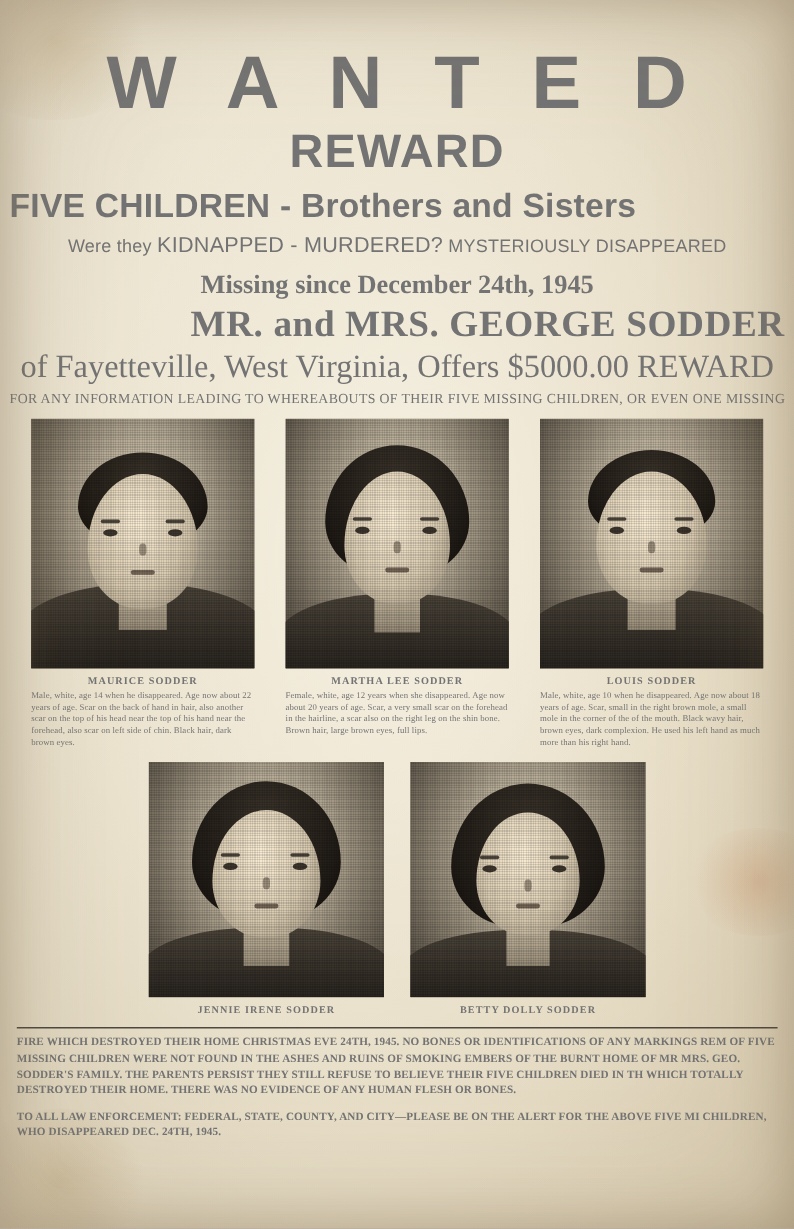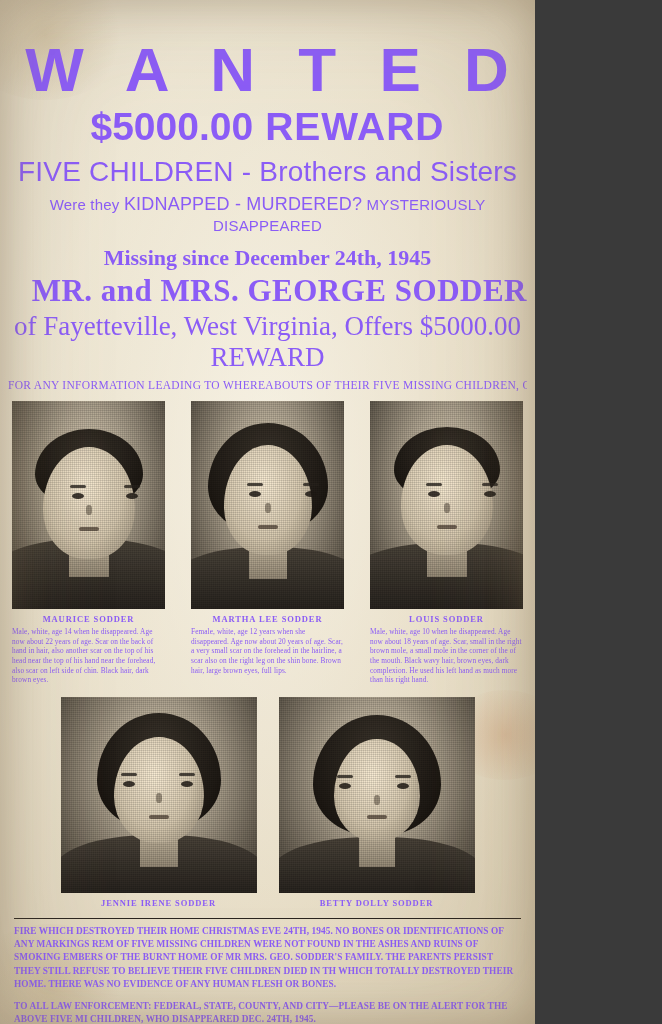--- a/index.html
+++ b/index.html
@@ -2,26 +2,26 @@
 <html><head>
 <meta charset="utf-8">
 <style>
   html, body {
     margin: 0;
     padding: 0;
     background: #3a3a3a;
   }
   #poster {
     position: relative;
-    width: 535px;
+    width: 662px;
     height: 1024px;
     background: #efe9dc;
     overflow: hidden;
     font-family: "Liberation Sans", sans-serif;
-    color: #8b5cf6;
+    color: #737373;
   }
   
   #paper-texture {
     position: absolute;
     inset: 0;
     background:
       radial-gradient(ellipse at 50% 45%, rgba(255,252,243,0.55) 0%, rgba(233,223,200,0.25) 55%, rgba(190,175,145,0.45) 100%),
       linear-gradient(115deg, #f3eee0 0%, #ece5d2 30%, #e9e0cb 60%, #e2d7bd 100%);
     pointer-events: none;
   }
@@ -77,23 +77,23 @@
   }
   .hl-missing {
     text-align: center;
     font-size: 43px;
     font-weight: bold;
     letter-spacing: 2px;
     margin-top: 2px;
     line-height: 1.05;
   }
   .hl-five {
-    text-align: center;
+    text-align: left;
     font-size: 28px;
-    font-weight: normal;
+    font-weight: bold;
     margin-top: 7px;
     letter-spacing: 0.2px;
   }
   .hl-kidnap {
     text-align: center;
     font-size: 18px;
     margin-top: 6px;
     letter-spacing: 0.2px;
   }
   .hl-kidnap .k-small { font-size: 15px; }
@@ -263,21 +263,20 @@
 
   <div class="stain" style="left:-40px;top:-30px;width:170px;height:130px;background:radial-gradient(circle,rgba(176,152,108,0.35),rgba(176,152,108,0) 70%);"></div>
   <div class="stain" style="right:-30px;top:690px;width:120px;height:90px;background:radial-gradient(circle,rgba(190,120,70,0.28),rgba(190,120,70,0) 70%);"></div>
   <div class="stain" style="left:-30px;bottom:-20px;width:160px;height:120px;background:radial-gradient(circle,rgba(170,145,100,0.32),rgba(170,145,100,0) 70%);"></div>
 
   <div id="content">
 
     <div class="hl-wanted">W A N T E D</div>
 
     <div class="hl-reward-row">
-      <span class="hl-amount">$5000.00</span>
       <span class="hl-rewardword">REWARD</span>
     </div>
 
     <div class="hl-five">FIVE CHILDREN - Brothers and Sisters</div>
 
     <div class="hl-kidnap">
       <span class="k-small">Were they </span><span>KIDNAPPED - MURDERED?</span><span class="k-small"> MYSTERIOUSLY DISAPPEARED</span>
     </div>
 
     <div class="hl-since">Missing since December 24th, 1945</div>

